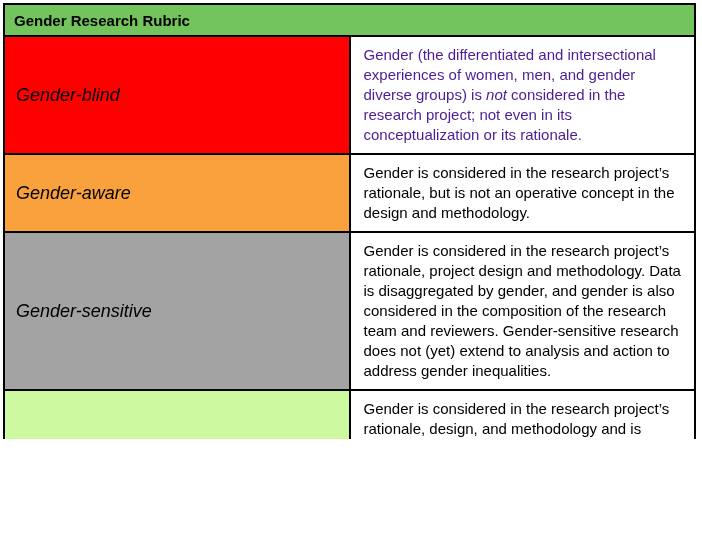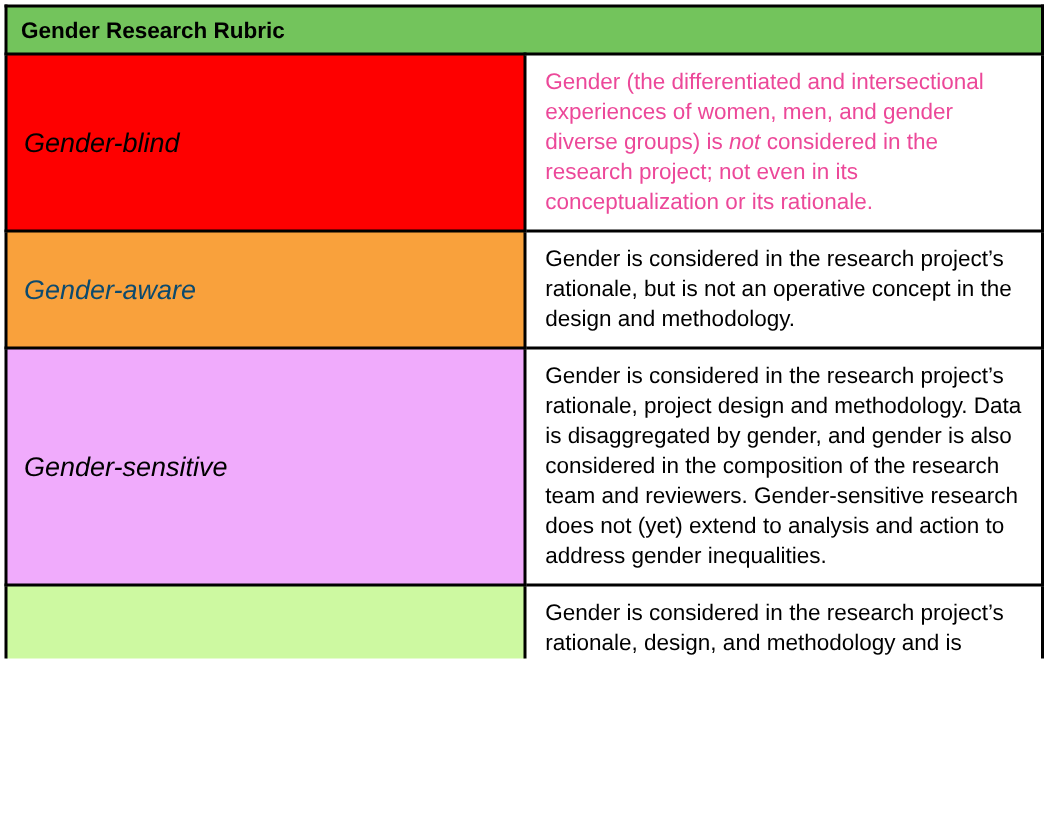--- a/index.html
+++ b/index.html
@@ -67,28 +67,28 @@
 <div class="canvas">
   <table class="rubric">
     <thead>
       <tr>
         <th class="title-cell" colspan="2" style="background-color: rgb(115, 196, 92);">Gender Research Rubric</th>
       </tr>
     </thead>
     <tbody>
         <tr>
           <td class="level-cell" style="background-color: rgb(254, 0, 0); color: rgb(0, 0, 0);">Gender-blind</td>
-          <td class="desc-cell" style="color: #ec4899;"><span>Gender (the differentiated and intersectional experiences of women, men, and gender diverse groups) is </span><span class="seg-italic">not</span><span> considered in the research project; not even in its conceptualization or its rationale.</span></td>
+          <td class="desc-cell" style="color: #4c1d95;"><span>Gender (the differentiated and intersectional experiences of women, men, and gender diverse groups) is </span><span class="seg-italic">not</span><span> considered in the research project; not even in its conceptualization or its rationale.</span></td>
         </tr>
         <tr>
-          <td class="level-cell" style="background-color: rgb(249, 161, 60); color: #0c4a6e;">Gender-aware</td>
+          <td class="level-cell" style="background-color: rgb(249, 161, 60); color: #000000;">Gender-aware</td>
           <td class="desc-cell" style="color: rgb(0, 0, 0);"><span>Gender is considered in the research project’s rationale, but is not an operative concept in the design and methodology.</span></td>
         </tr>
         <tr>
-          <td class="level-cell" style="background-color: #f0abfc; color: rgb(0, 0, 0);">Gender-sensitive</td>
+          <td class="level-cell" style="background-color: #a3a3a3; color: rgb(0, 0, 0);">Gender-sensitive</td>
           <td class="desc-cell" style="color: rgb(0, 0, 0);"><span>Gender is considered in the research project’s rationale, project design and methodology. Data is disaggregated by gender, and gender is also considered in the composition of the research team and reviewers. Gender-sensitive research does not (yet) extend to analysis and action to address gender inequalities.</span></td>
         </tr>
         <tr>
           <td class="level-cell" style="background-color: rgb(205, 249, 161); color: rgb(0, 0, 0);">Gender-responsive</td>
           <td class="desc-cell" style="color: rgb(0, 0, 0);"><span>Gender is considered in the research project’s rationale, design, and methodology and is rigorously analysed with a view to inform implementation, communication, and influencing strategies. Gender-responsive research does not (yet) address the underlying structural factors such as norms and power relations that contribute to gender inequalities.</span></td>
         </tr>
       </tbody>
   </table>
 </div>
 

